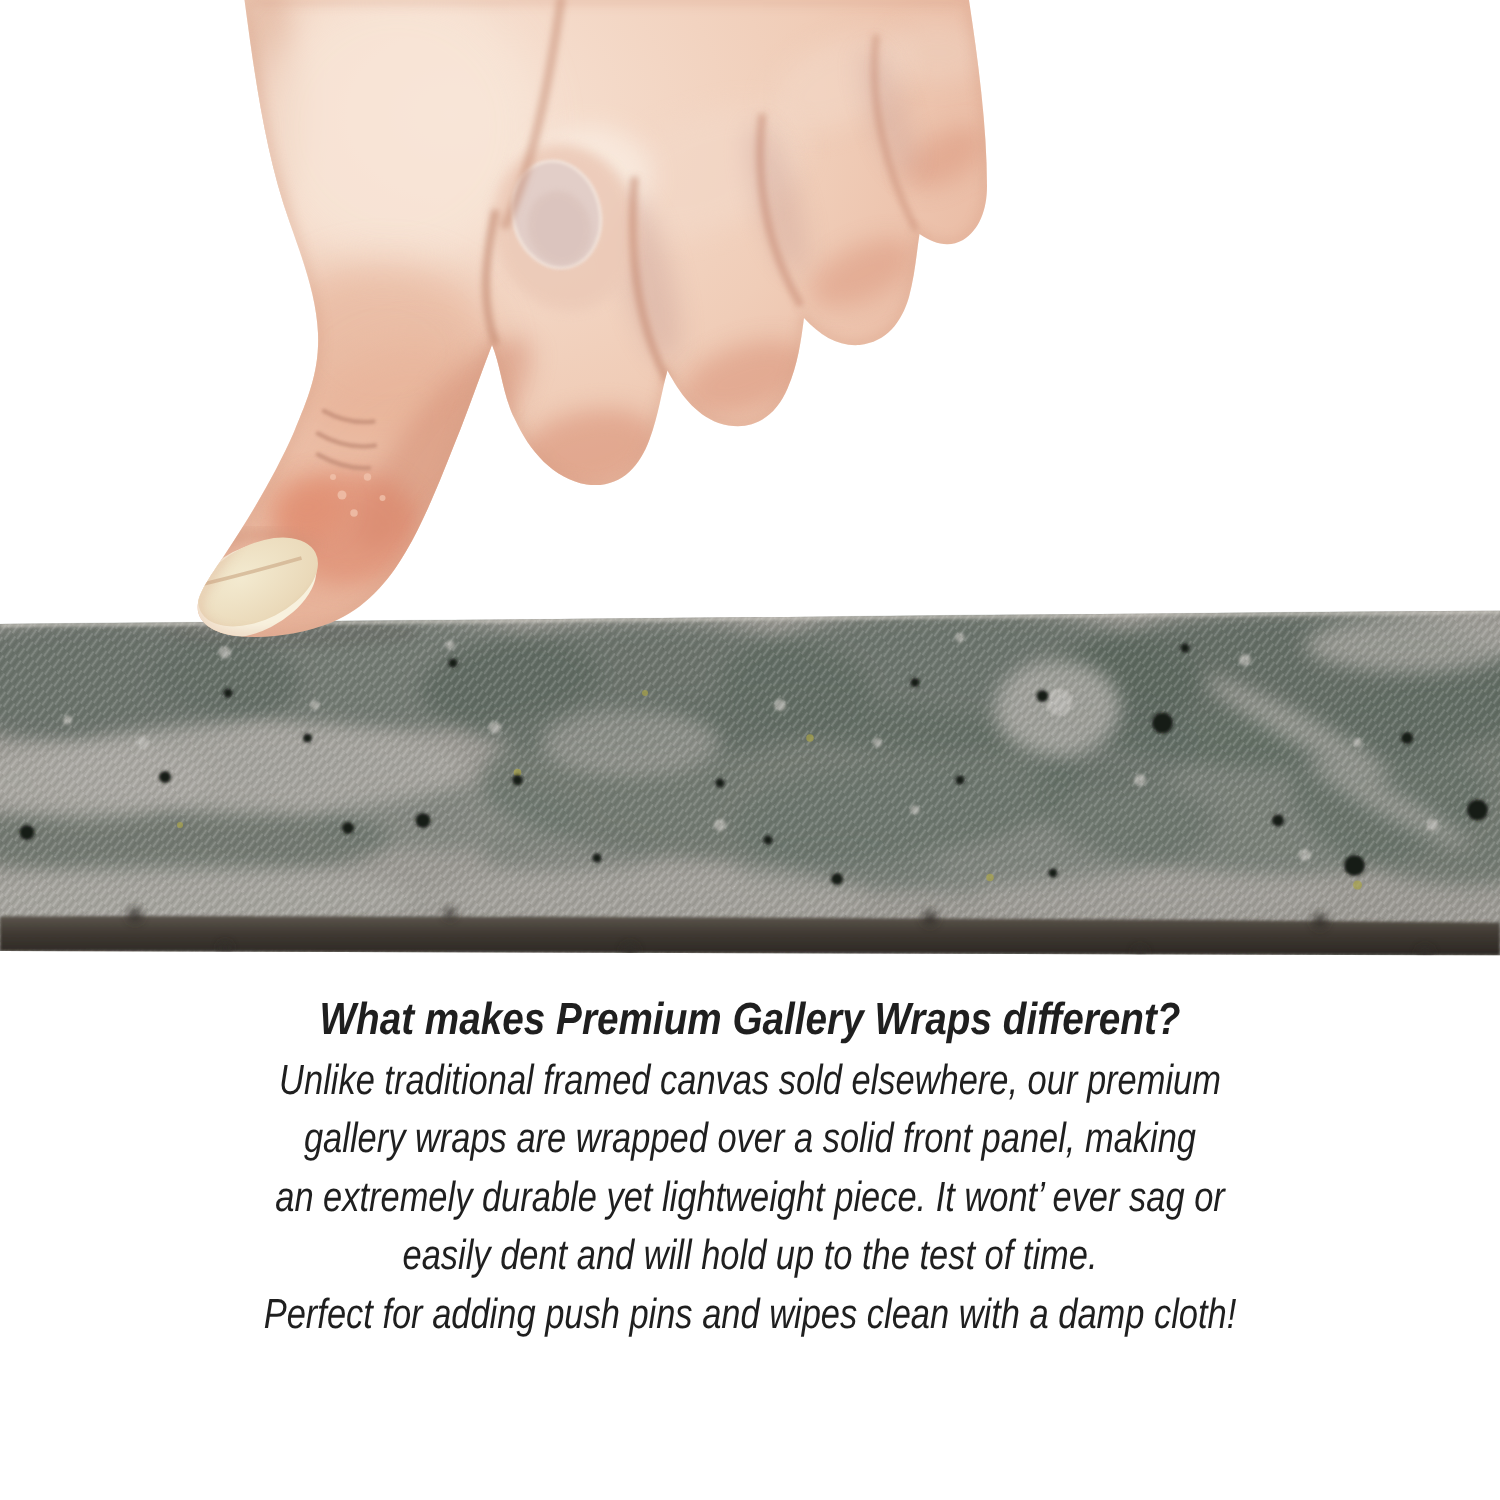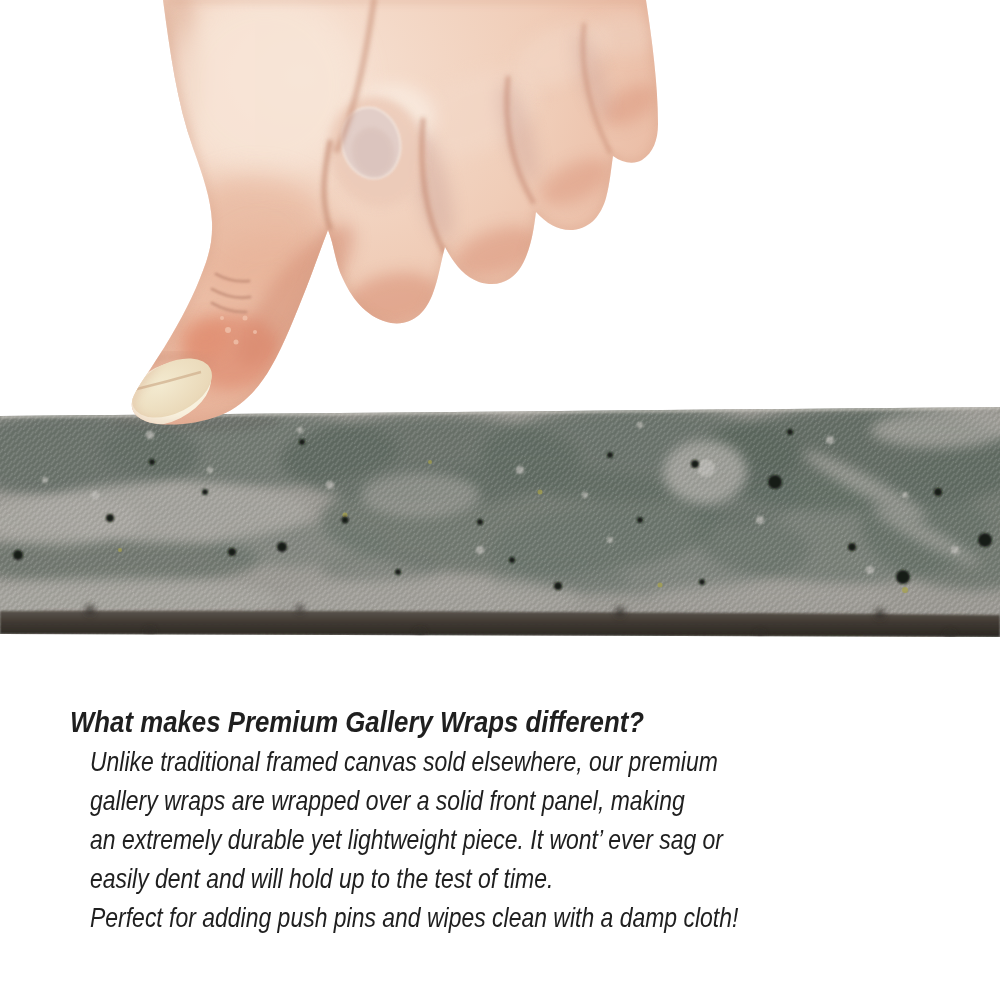--- a/index.html
+++ b/index.html
@@ -8,22 +8,22 @@
   html,body{margin:0;padding:0;}
   body{
     width:1000px;height:1000px;position:relative;overflow:hidden;
     background:var(--background);
     font-family:"Liberation Sans", sans-serif;
   }
   .stage{position:absolute;inset:0;width:1000px;height:1000px;}
   #canvas-svg{position:absolute;top:400px;left:0;z-index:2;}
   #hand-svg{position:absolute;top:0;left:0;z-index:3;}
   .caption{
-    position:absolute;top:702px;left:0;width:1000px;z-index:1;
-    color:var(--text);font-style:italic;
+    position:absolute;top:660px;left:0;width:1000px;z-index:1;
+    text-align:center;color:var(--text);font-style:italic;
   }
   .caption-heading{
     font-size:30px;font-weight:700;line-height:40px;
     transform:scaleX(0.86);transform-origin:50% 50%;
     white-space:nowrap;
   }
   .caption-line{
     font-size:28px;font-weight:400;line-height:39px;
     transform:scaleX(0.82);transform-origin:50% 50%;
     white-space:nowrap;

